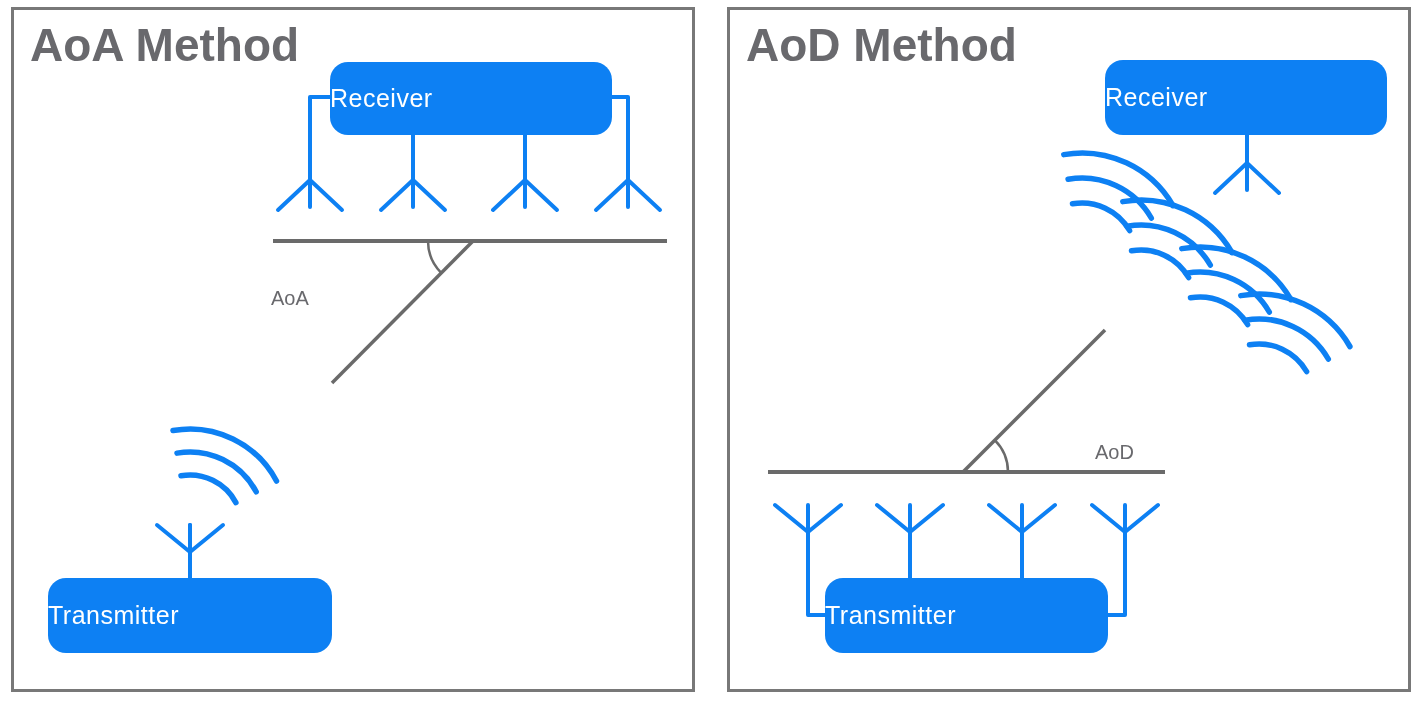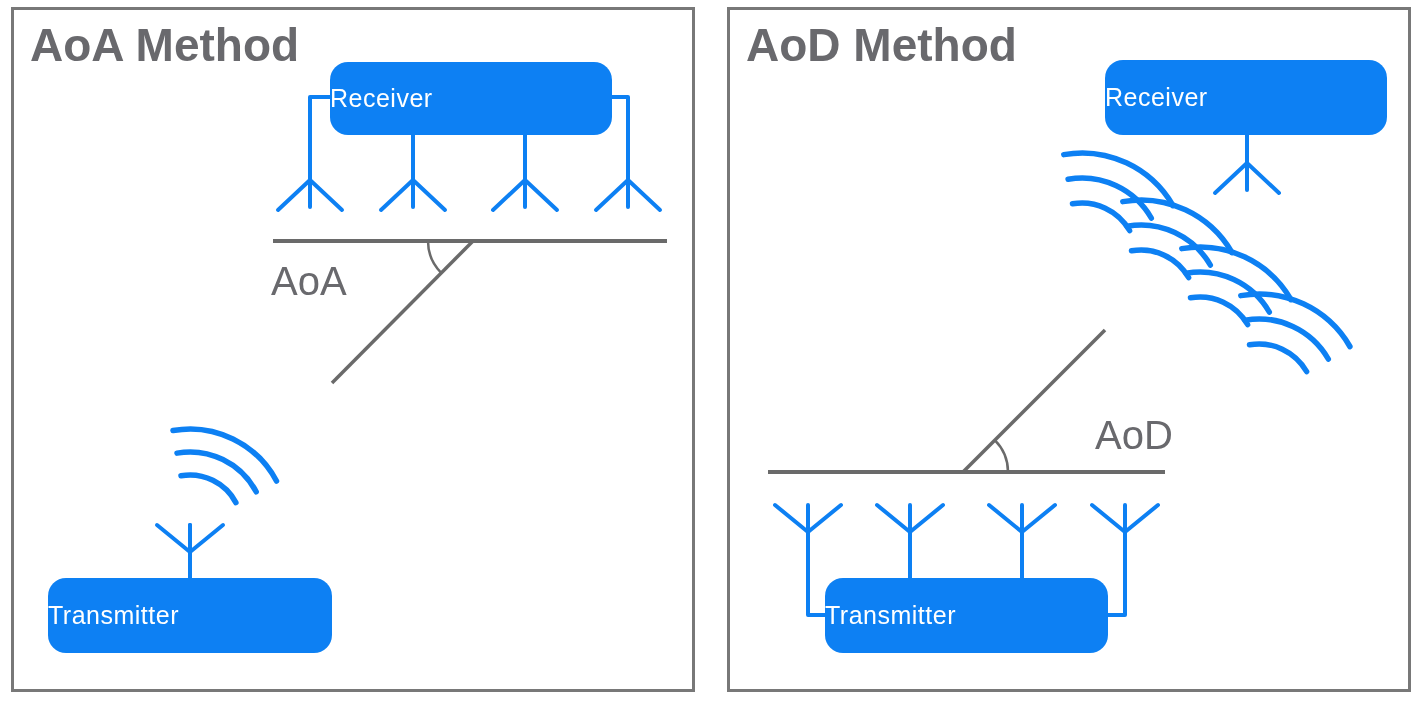--- a/index.html
+++ b/index.html
@@ -20,22 +20,22 @@
   .art{position:absolute;left:0;top:0;width:684px;height:685px;}
   .panel-title{
     position:absolute;left:19px;top:14px;
     font-size:46px;font-weight:bold;line-height:1.05;
     color:var(--label-gray);letter-spacing:0px;white-space:nowrap;}
   .node{
     position:absolute;background:var(--blue);border-radius:18px;
     display:flex;align-items:center;justify-content:flex-start;
     color:var(--box-text);font-size:25px;letter-spacing:.5px;white-space:nowrap;}
   .angle-label{
-    position:absolute;font-size:40px;color:var(--label-gray);
-    line-height:1;white-space:nowrap;}
+    position:absolute;font-size:20px;color:var(--label-gray);
+    line-height:1;white-space:nowrap;margin-top:27px;}
   
   .gl{stroke:var(--gray);fill:none;stroke-linecap:butt;}
   .bl{stroke:var(--blue);fill:none;stroke-width:4;stroke-linecap:round;stroke-linejoin:round;}
   .wv{stroke:var(--blue);fill:none;stroke-width:5.5;stroke-linecap:round;}
   .pborder{fill:none;stroke:var(--border-gray);stroke-width:3;}
 </style>
 </head>
 <body>
 
 <div class="stage">

